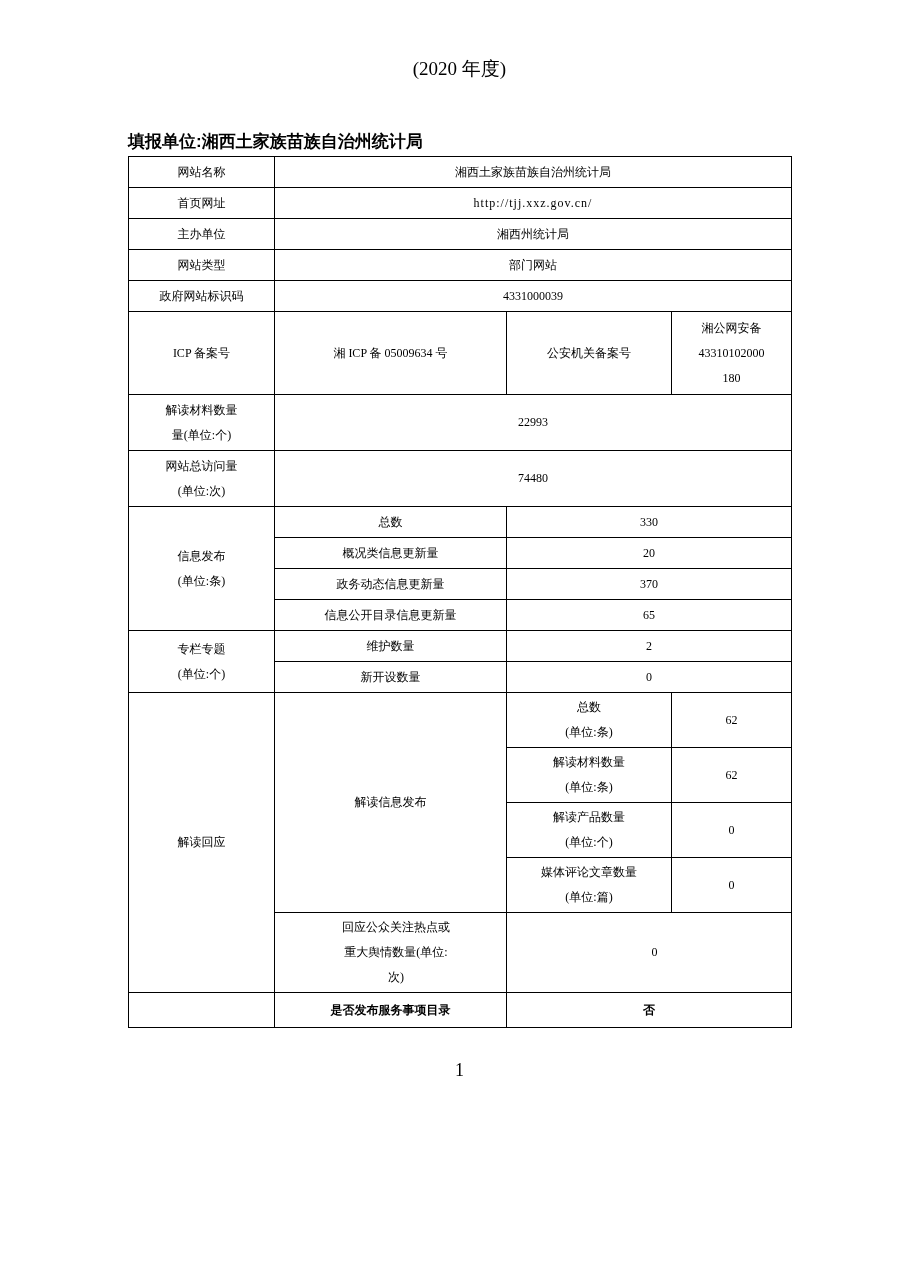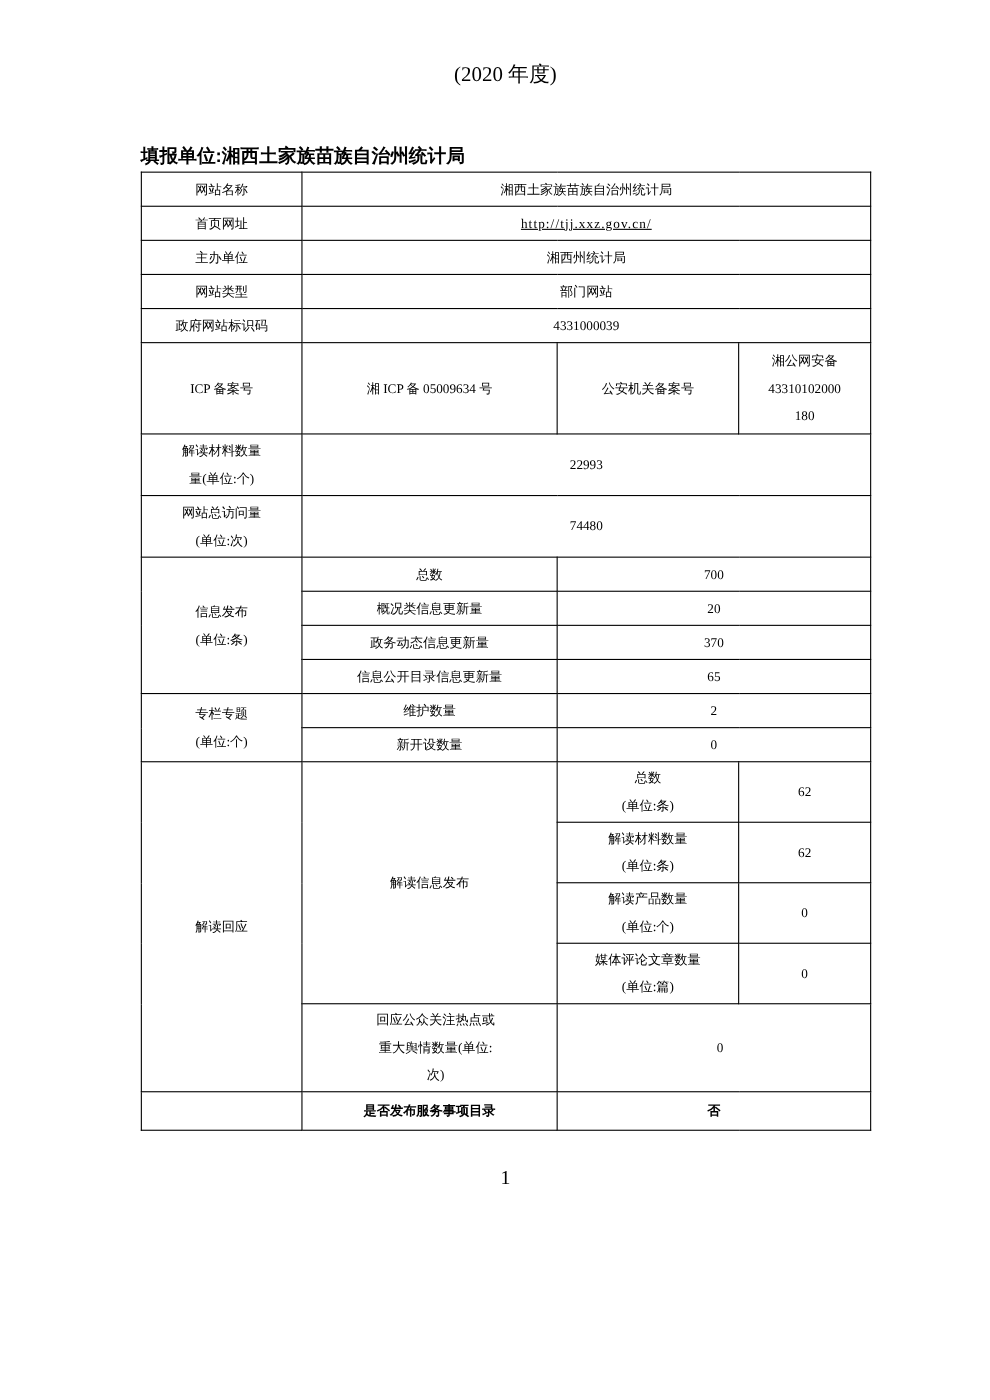--- a/index.html
+++ b/index.html
@@ -57,21 +57,21 @@
     white-space: pre-line;
     word-break: break-all;
   }
   
   tr.h31  td { height: 31px; }
   tr.h35  td { height: 35px; font-weight: bold; }
   tr.h54  td { height: 54px; }
   tr.h56  td { height: 56px; }
   tr.h73  td { height: 73px; padding-left: 16px; }
   tr.h83  td { height: 83px; }
-  .url-cell { letter-spacing: 1px; text-decoration: underline; }
+  .url-cell { letter-spacing: 1px; }
   .page-number {
     margin-top: 30px;
     text-align: center;
     font-size: 18px;
     line-height: 24px;
   }
 </style>
 </head>
 <body>
 
@@ -128,21 +128,21 @@
       <tr class="h56">
         <td>网站总访问量
 (单位:次)</td>
         <td colspan="3">74480</td>
       </tr>
 
       <tr class="h31">
         <td rowspan="4">信息发布
 (单位:条)</td>
         <td>总数</td>
-        <td colspan="2">700</td>
+        <td colspan="2">330</td>
       </tr>
       <tr class="h31">
         <td>概况类信息更新量</td>
         <td colspan="2">20</td>
       </tr>
       <tr class="h31">
         <td>政务动态信息更新量</td>
         <td colspan="2">370</td>
       </tr>
       <tr class="h31">

